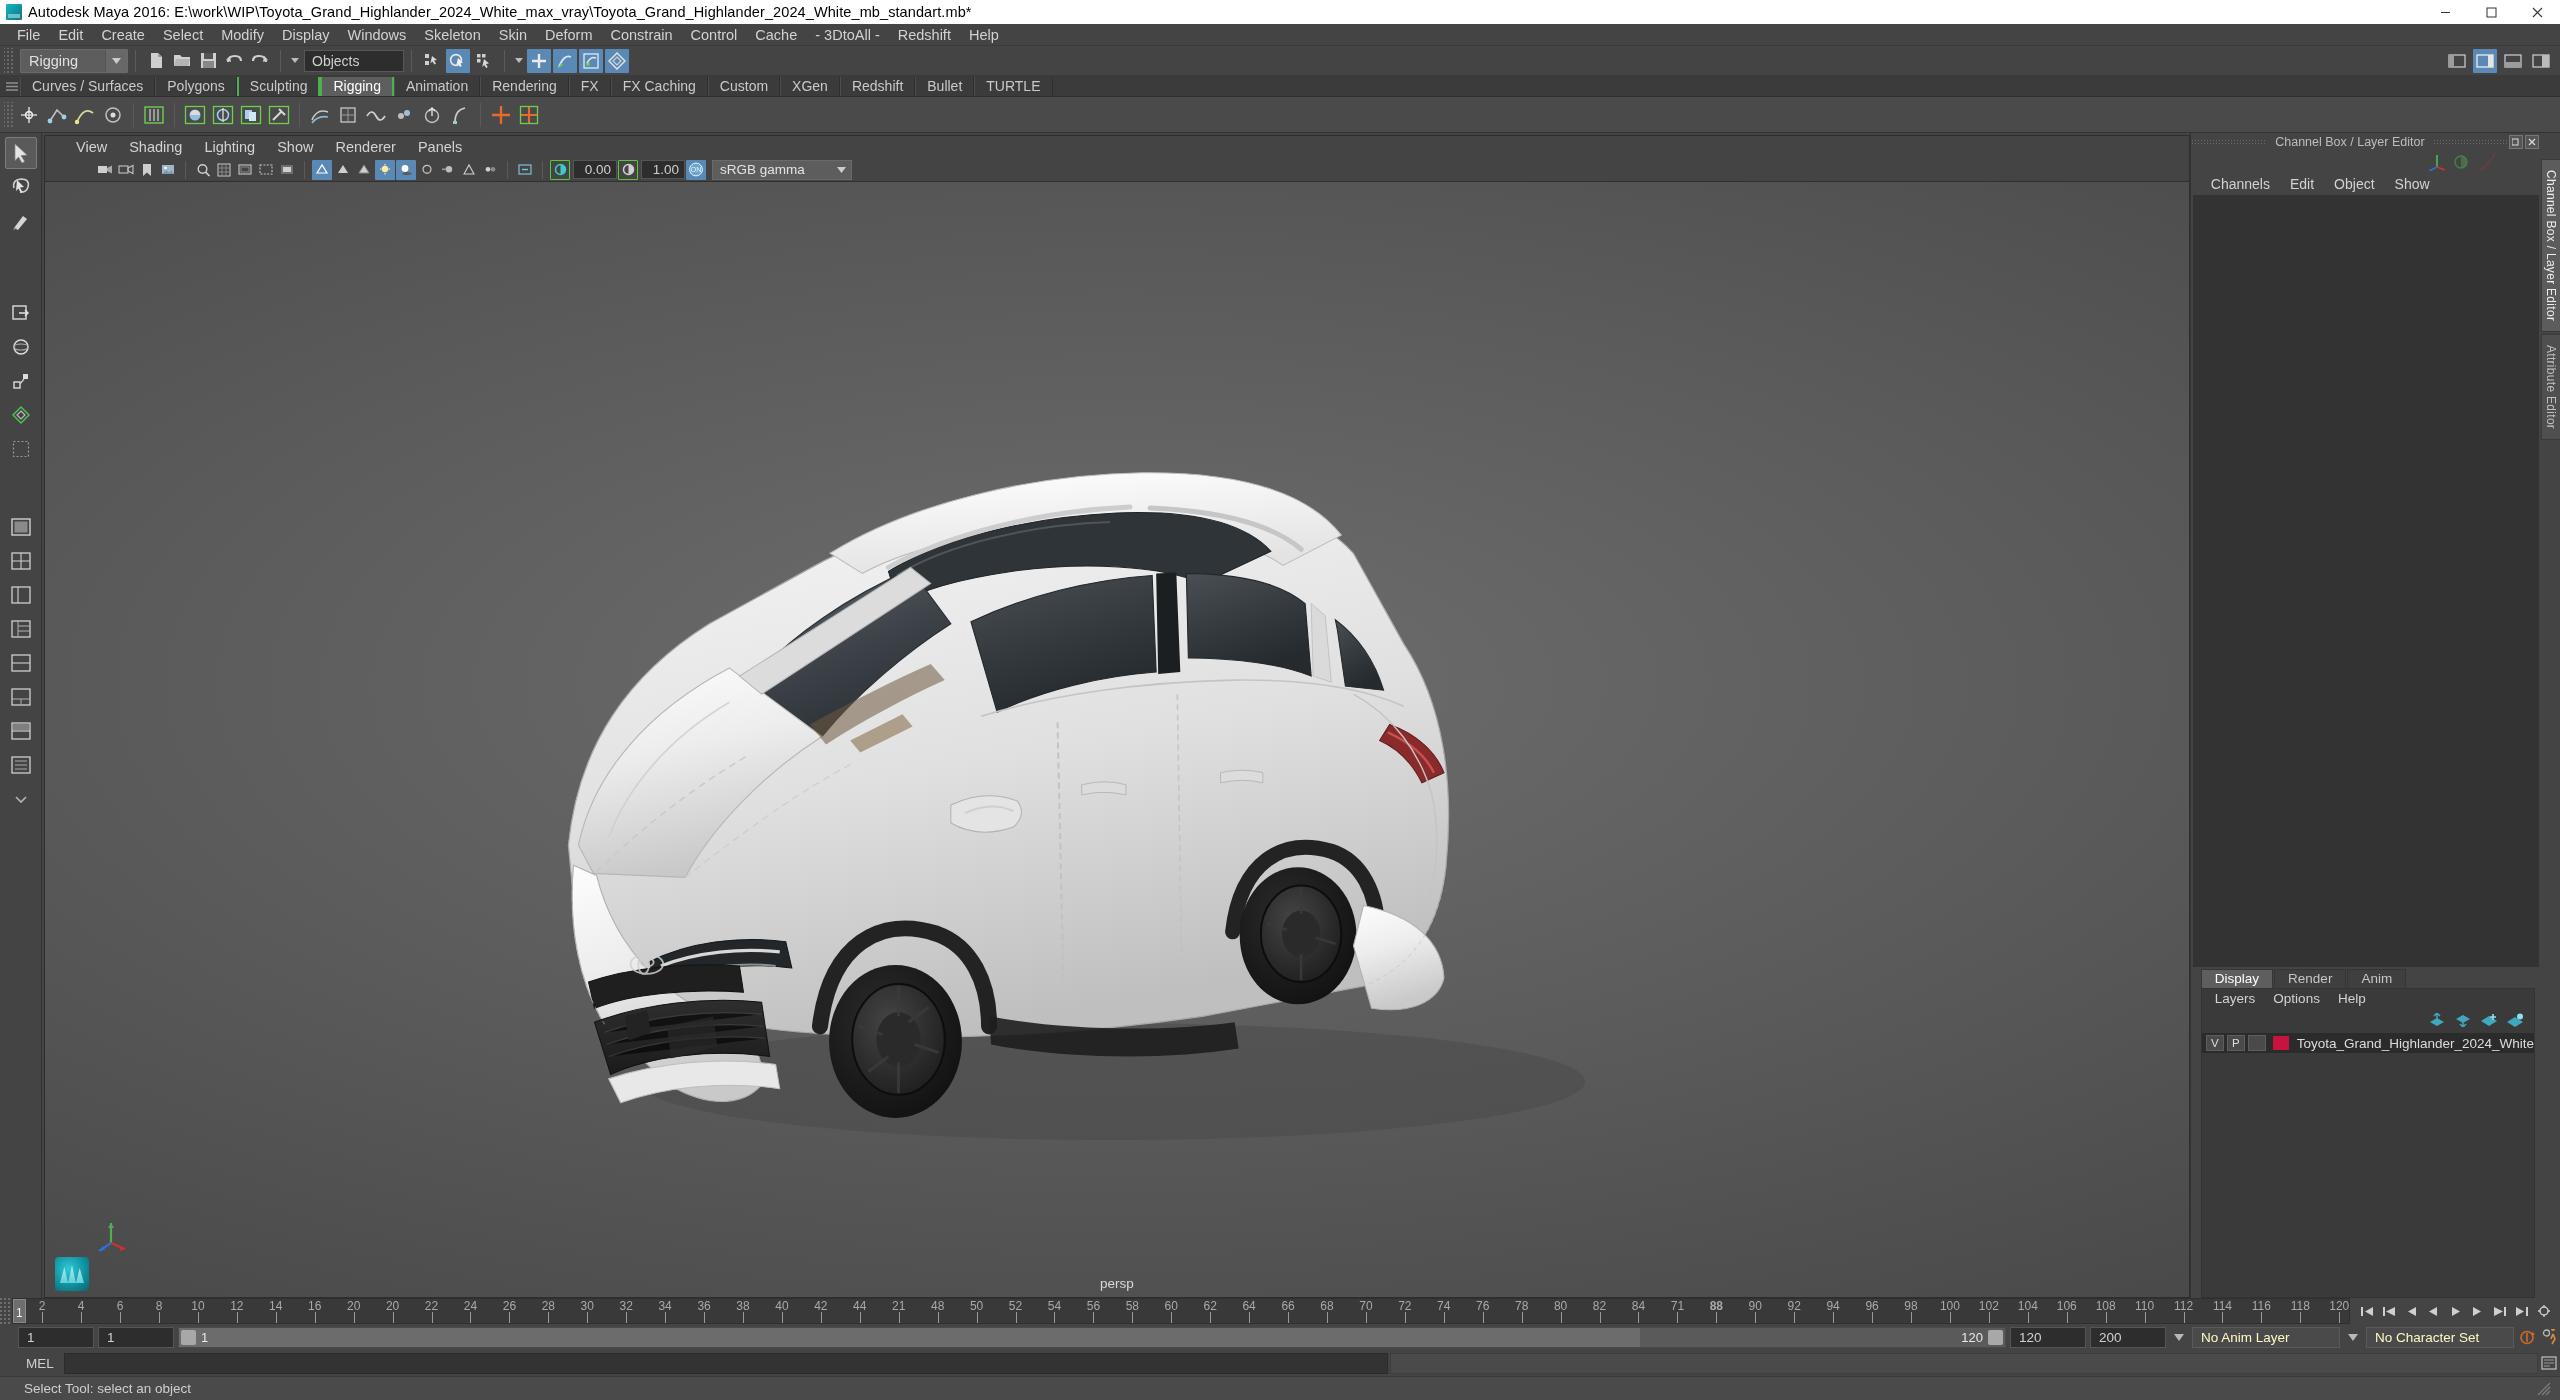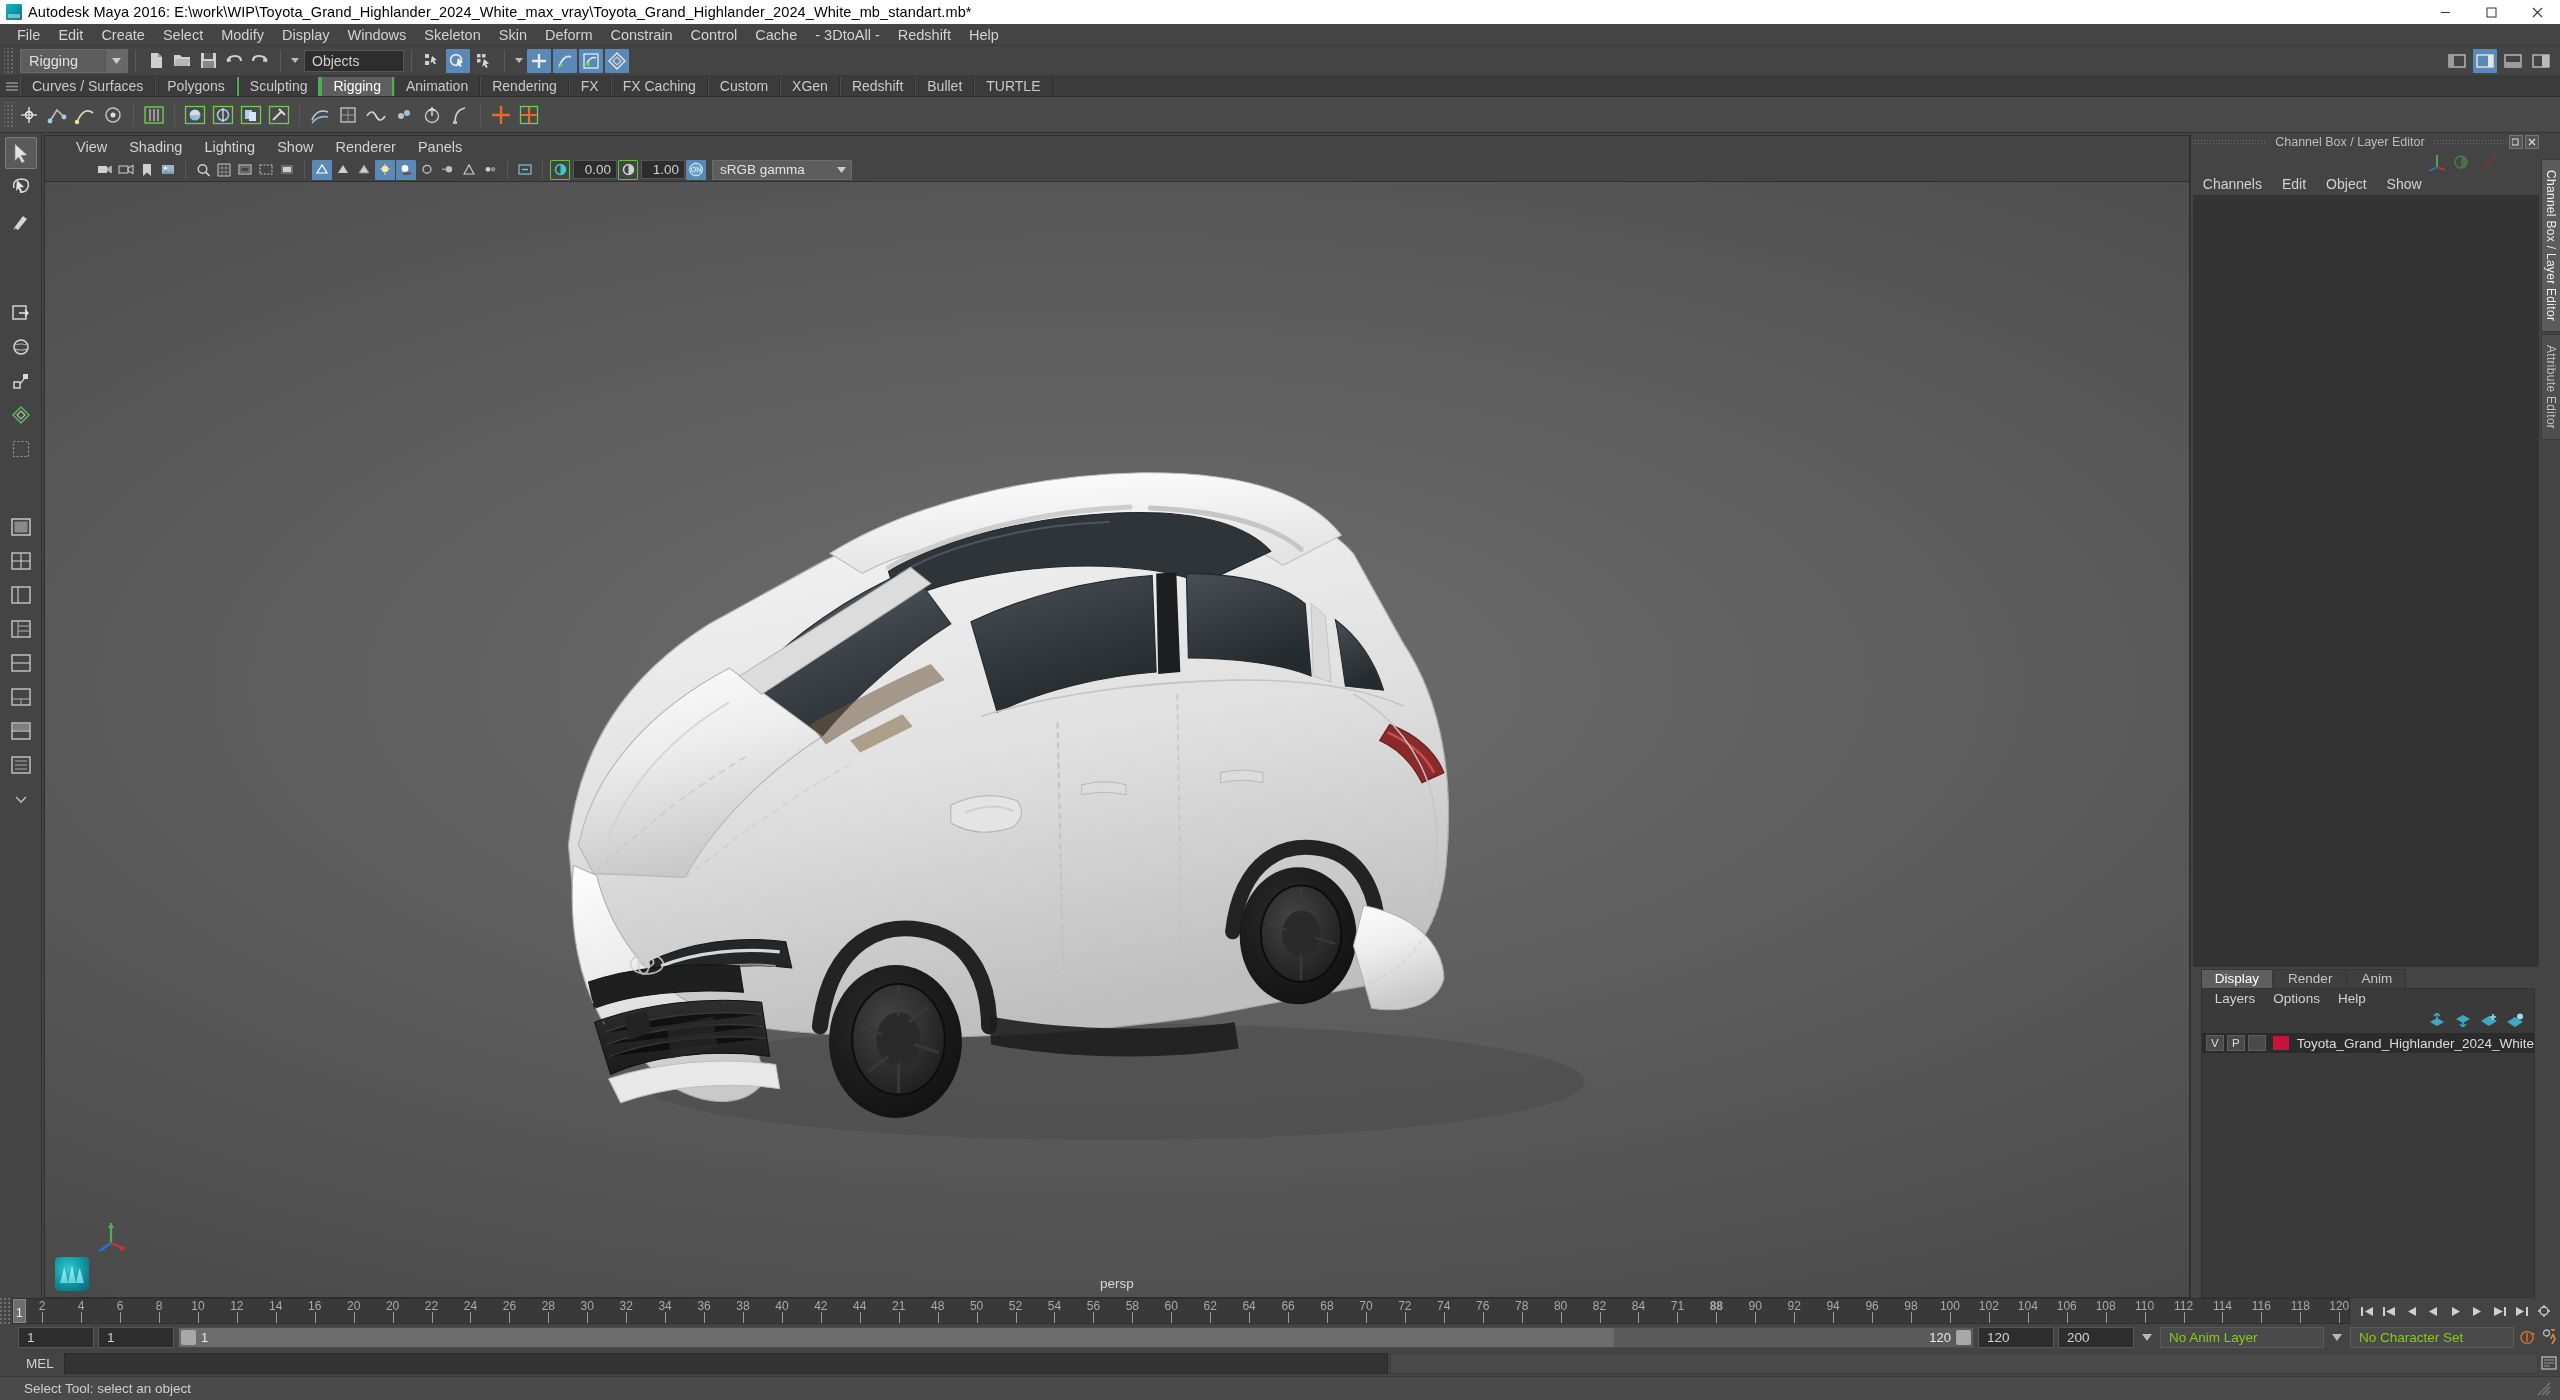--- a/index.html
+++ b/index.html
@@ -143,21 +143,21 @@
     border-left:1px solid #333; min-height:0; }
   .rp-titlebar{ flex:0 0 18px; height:18px; display:flex; align-items:center; background:#444;
     font-size:12.5px; color:#bdbdbd; position:relative; }
   .dots{ flex:1 1 auto; height:6px;
     background-image:radial-gradient(#6a6a6a .8px, transparent .9px);
     background-size:3px 3px; }
   .rp-title-text{ padding:0 8px; white-space:nowrap; }
   .rp-wbtn{ width:14px; height:14px; margin-right:2px; border:1px solid #777; background:#555;
     display:flex; align-items:center; justify-content:center; font-size:9px; color:#ddd; }
   .rp-gizmorow{ flex:0 0 22px; position:relative; }
-  .rp-menubar{ flex:0 0 22px; height:22px; display:flex; align-items:center; padding-left:2px; }
+  .rp-menubar{ flex:0 0 22px; height:22px; display:flex; align-items:center; padding-left:10px; }
   .rp-menubar .menu-item{ font-size:14px; padding:1px 10px; }
   .channelbox-body{ flex:1 1 auto; background:#333333; margin:0 2px; min-height:0; }
 
   .layer-tabs{ flex:0 0 21px; height:21px; display:flex; align-items:flex-end; padding-left:10px; background:#444;}
   .layer-tab{ height:19px; line-height:18px; padding:0 13px; font-size:13.5px; color:#c5c5c5;
     background:#3f3f3f; border:1px solid #353535; border-bottom:none; margin-right:1px;}
   .layer-tab.active{ background:#5e5e5e; color:#fff; }
   .layer-panel{ flex:0 0 310px; background:#3a3a3a; margin:0 6px 0 10px; display:flex; flex-direction:column;
      border:1px solid #333;}
   .layer-menubar{ height:20px; display:flex; align-items:center; padding-left:4px; }
@@ -194,21 +194,21 @@
   .range-row{ height:26px; display:flex; align-items:center; background:#444; gap:4px; padding-left:2px; }
   .rg-fld{ width:76px; height:21px; background:#2d2d2d; border:1px solid #555; color:#d0d0d0;
     font-size:13.5px; line-height:19px; padding-left:8px; }
   .rangebar{ flex:1 1 auto; height:21px; background:#5a5a5a; border:1px solid #4a4a4a; position:relative; }
   .rb-handle-l{ position:absolute; left:2px; top:2px; width:15px; height:15px; background:#a8a8a8; border-radius:2px;}
   .rb-txt-l{ position:absolute; left:22px; top:2px; font-size:13px; color:#e8e8e8; }
   .rb-handle-r{ position:absolute; right:2px; top:2px; width:15px; height:15px; background:#a8a8a8; border-radius:2px;}
   .rb-txt-r{ position:absolute; right:22px; top:2px; font-size:13px; color:#e8e8e8; }
   .sel-rg{ position:absolute; left:0; top:0; bottom:0; width:80%; background:#6c6c6c;}
   .drop-arw{ width:18px; display:flex; align-items:center; justify-content:center; }
-  .combo-fld{ width:164px; height:21px; background:#4a4a4a; border:1px solid #5a5a5a; color:#84cc16;
+  .combo-fld{ width:148px; height:21px; background:#4a4a4a; border:1px solid #5a5a5a; color:#fef9c3;
     font-size:13.5px; line-height:19px; padding-left:8px; }
 
   .mel-row{ height:26px; display:flex; align-items:center; background:#444; gap:0;justify-content:flex-end; }
   .mel-lbl{ font-size:13.5px; color:#cfcfcf; padding:0 10px 0 14px; }
   .mel-input{ flex:1 1 auto; height:21px; background:#333; border:1px solid #2b2b2b; }
   .mel-out{ flex:1 1 auto; height:21px; background:#4a4a4a; border:1px solid #3d3d3d; margin-left:2px;}
   .mel-ic{ width:22px; display:flex; align-items:center; justify-content:center; }
 
   .statusbar{ height:24px; display:flex; align-items:center; background:#4a4a4a; border-top:1px solid #3a3a3a; }
   .sb-grip{ width:12px; flex:0 0 12px;

